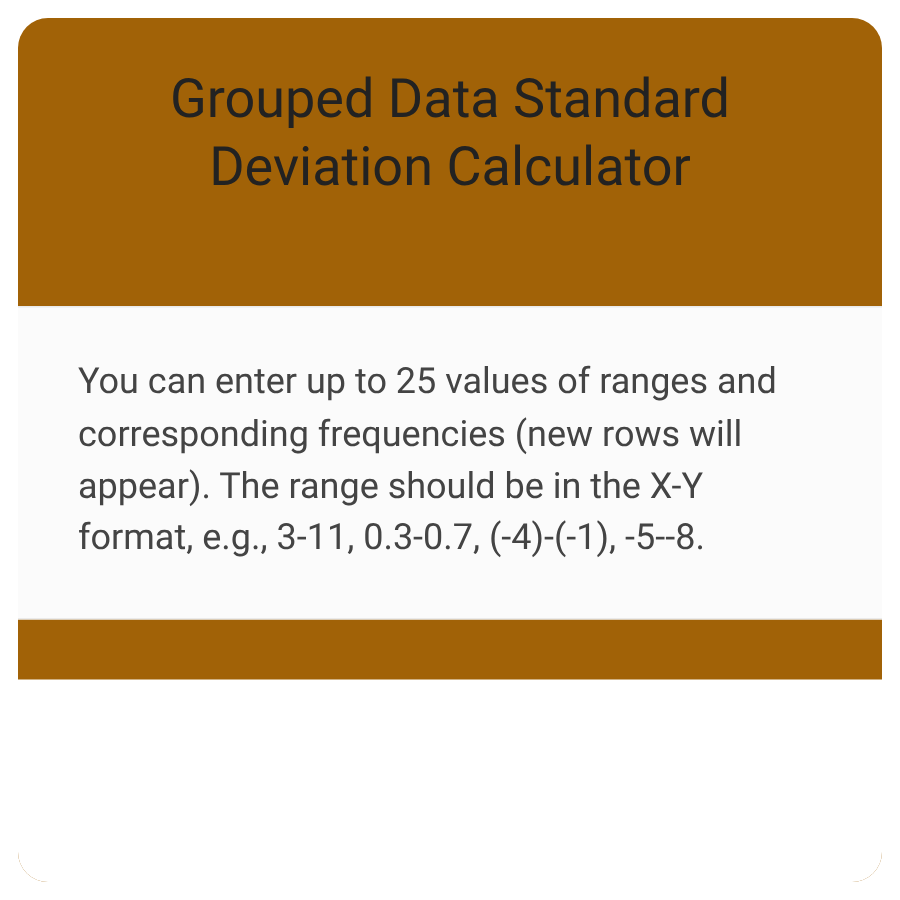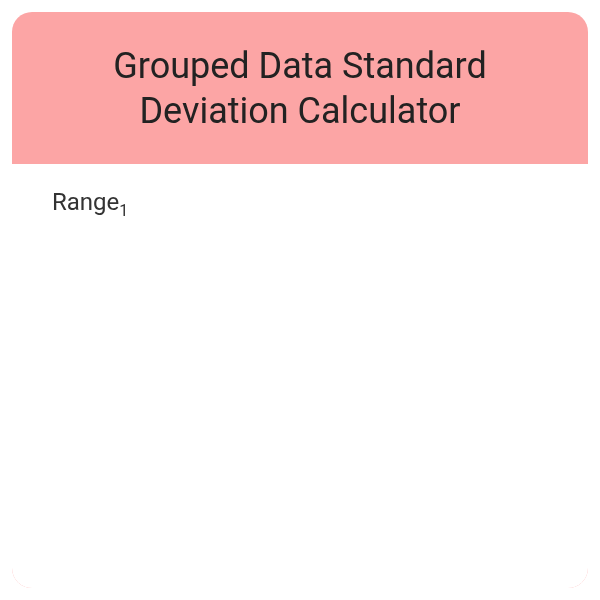--- a/index.html
+++ b/index.html
@@ -8,28 +8,29 @@
       padding: 0;
     }
     body {
       font-family: -apple-system, BlinkMacSystemFont, "Segoe UI", Roboto, Helvetica, Arial, sans-serif;
       background: #ffffff;
       width: 600px;
       height: 600px;
       overflow: hidden;
     }
     .card {
-      background: #fca5a5;
+      background: #a16207;
       border-radius: 20px;
       margin: 12px;
       width: 576px;
       height: 576px;
       overflow: hidden;
       display: flex;
       flex-direction: column;
+      gap: 40px;
     }
     .header {
       padding: 32px 40px 30px 40px;
       text-align: center;
     }
     .title {
       font-size: 36px;
       font-weight: 400;
       color: #222;
       line-height: 1.25;
@@ -70,18 +71,18 @@
       text-align: right;
     }
   </style>
 </head>
 <body>
 
 <div class="card">
   <div class="header">
     <h1 class="title">Grouped Data Standard Deviation Calculator</h1>
   </div>
+  <div class="description-block">
+    <p class="description">You can enter up to 25 values of ranges and corresponding frequencies (new rows will appear). The range should be in the X-Y format, e.g., 3-11, 0.3-0.7, (-4)-(-1), -5--8.</p>
+  </div>
   <div class="input-row">
-    <div class="input-label">
-      <span>Range</span><sub>1</sub>
-    </div>
   </div>
 </div>
 
 </body></html>

